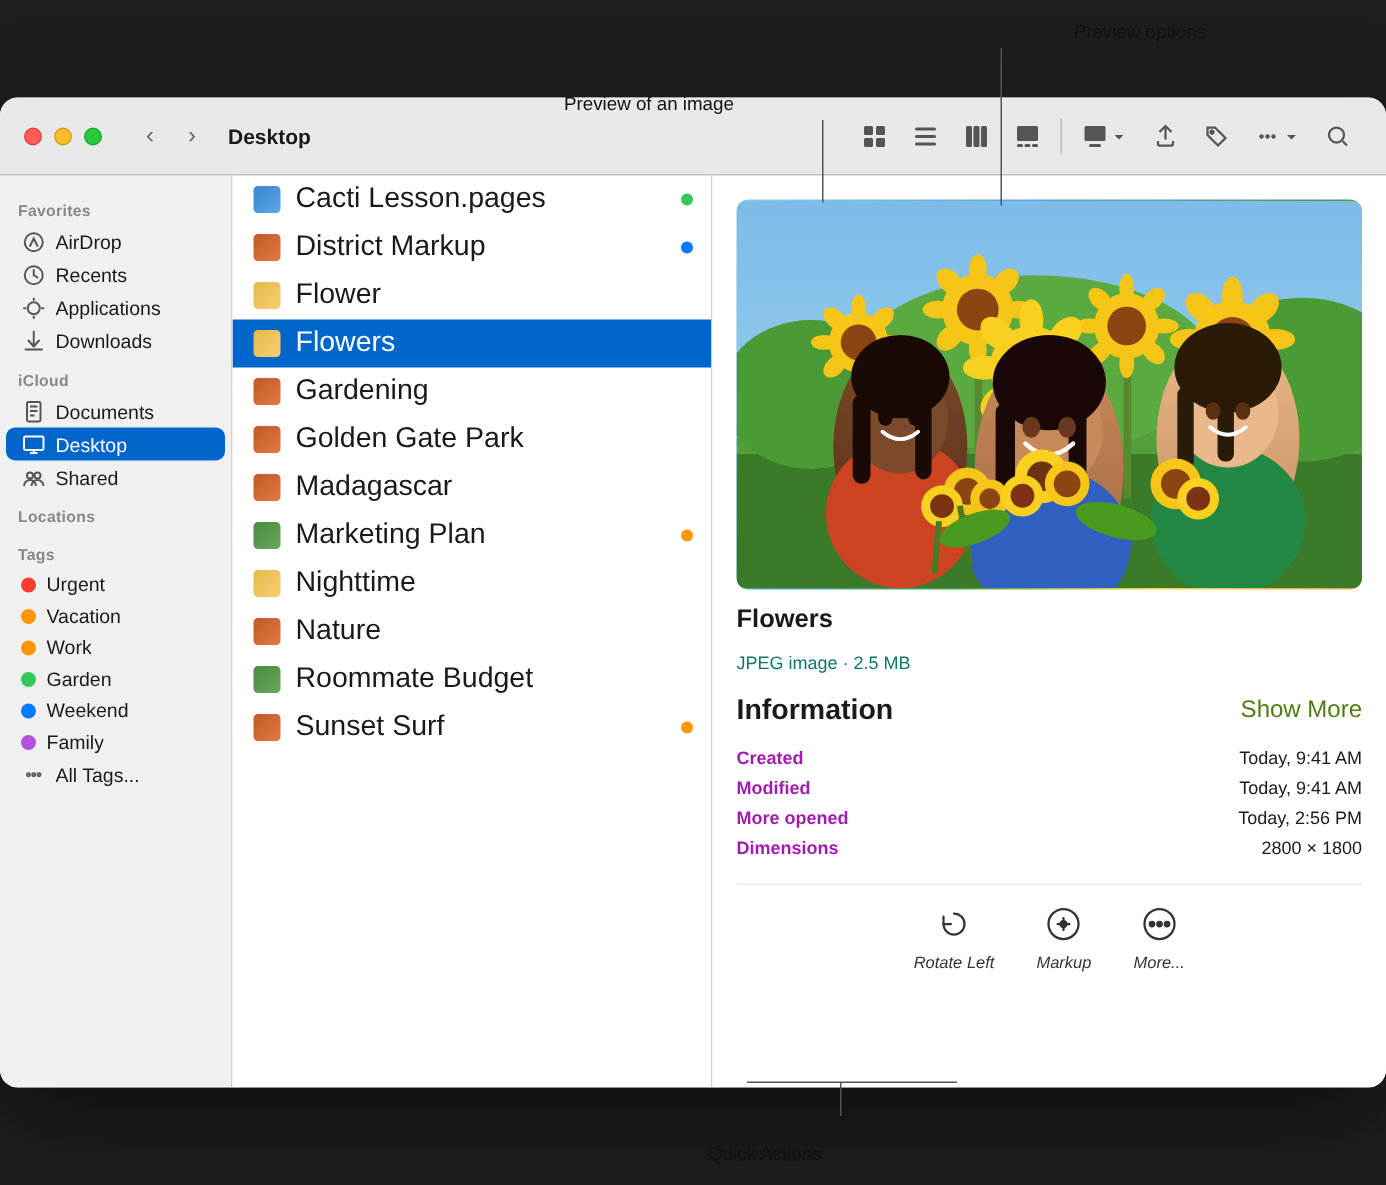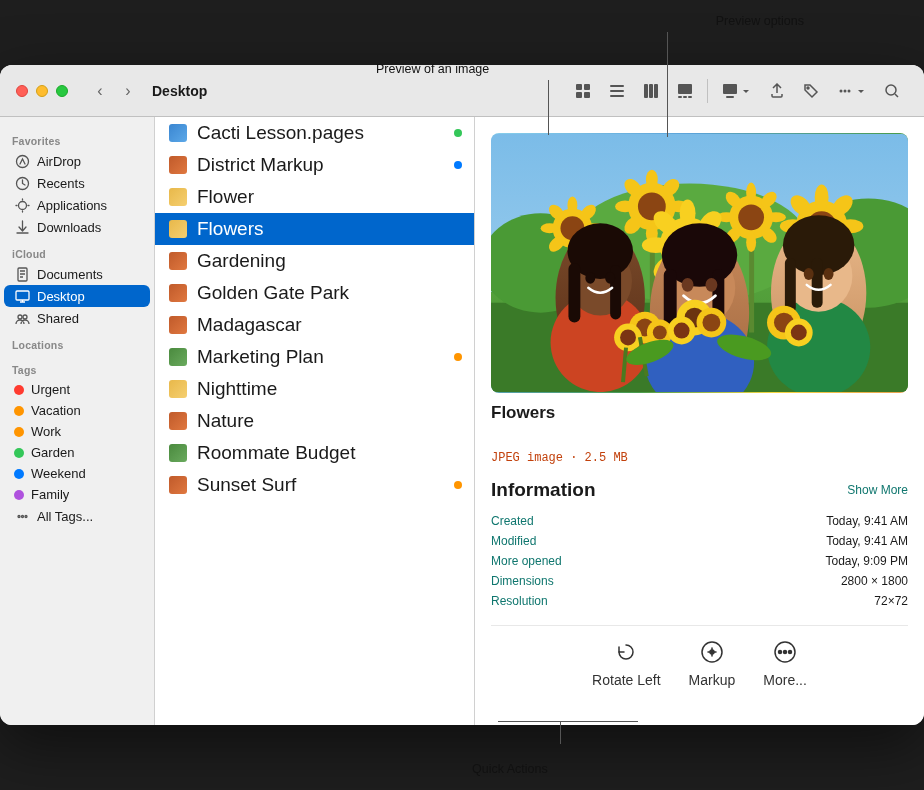--- a/index.html
+++ b/index.html
@@ -270,37 +270,38 @@
       flex-shrink: 0;
     }
 
     .info-section-header {
       display: flex;
       justify-content: space-between;
       align-items: center;
       margin-top: 4px;
     }
     .show-more-link {
-      font-size: 12px;
-      color: #0f766e;
+      font-size: 16px;
+      color: #4d7c0f;
       cursor: pointer;
       text-decoration: none;
     }
 
     .info-table {
       width: 100%;
       border-collapse: collapse;
     }
     .info-table tr td {
       padding: 3px 0;
       font-size: 12px;
     }
     .info-table tr td:first-child {
-      color: #0f766e;
+      color: #a21caf;
       width: 110px;
+      font-weight: bold;
     }
     .info-table tr td:last-child {
       color: #1a1a1a;
       text-align: right;
     }
 
     .quick-actions {
       display: flex;
       justify-content: center;
       gap: 28px;
@@ -320,22 +321,23 @@
     }
     .qa-icon {
       width: 32px;
       height: 32px;
       display: flex;
       align-items: center;
       justify-content: center;
       color: #333;
     }
     .qa-label {
-      font-size: 14px;
+      font-size: 11px;
       color: #333;
+      font-style: italic;
     }
 
     
     .annotations-overlay {
       position: absolute;
       top: 0; left: 0;
       width: 832px;
       height: 790px;
       pointer-events: none;
       z-index: 100;
@@ -833,48 +835,44 @@
             <circle cx="310" cy="200" r="14" fill="#f8d020"></circle>
             <circle cx="310" cy="200" r="8" fill="#7B3413"></circle>
 
             <ellipse cx="160" cy="220" rx="25" ry="10" fill="#4a9a20" transform="rotate(-20 160 220)"></ellipse>
             <ellipse cx="255" cy="215" rx="28" ry="11" fill="#4a9a20" transform="rotate(15 255 215)"></ellipse>
             </g>
           </svg>
         </div>
 
         <div style="font-size:17px;font-weight:700;color:#1a1a1a;">Flowers</div>
-        <div style="font-size:12px;color:#c2410c;margin-top:18px;font-family:Liberation Mono, monospace;">JPEG image · 2.5 MB</div>
+        <div style="font-size:12px;color:#0f766e;margin-top:2px;">JPEG image · 2.5 MB</div>
 
         <div class="info-section-header">
           <span style="font-size:19px;font-weight:600;color:#1a1a1a;">Information</span>
           <a class="show-more-link">Show More</a>
         </div>
 
         <table class="info-table">
           <tbody>
               <tr>
             <td>Created</td>
             <td>Today, 9:41 AM</td>
           </tr>
           <tr>
             <td>Modified</td>
             <td>Today, 9:41 AM</td>
           </tr>
           <tr>
             <td>More opened</td>
-            <td>Today, 9:09 PM</td>
+            <td>Today, 2:56 PM</td>
           </tr>
           <tr>
             <td>Dimensions</td>
             <td>2800 × 1800</td>
-          </tr>
-          <tr>
-            <td>Resolution</td>
-            <td>72×72</td>
           </tr>
         </tbody>
           </table>
 
         <div class="quick-actions">
           <button class="qa-btn">
             <div class="qa-icon">
               <svg width="26" height="26" viewBox="0 0 26 26" fill="none" stroke="#333" stroke-width="1.5">
                 <path d="M6 13a7 7 0 007 7 7 7 0 007-7 7 7 0 00-7-7" stroke-linecap="round"></path>
                 <path d="M6 8v5h5" stroke-linecap="round" stroke-linejoin="round"></path>

